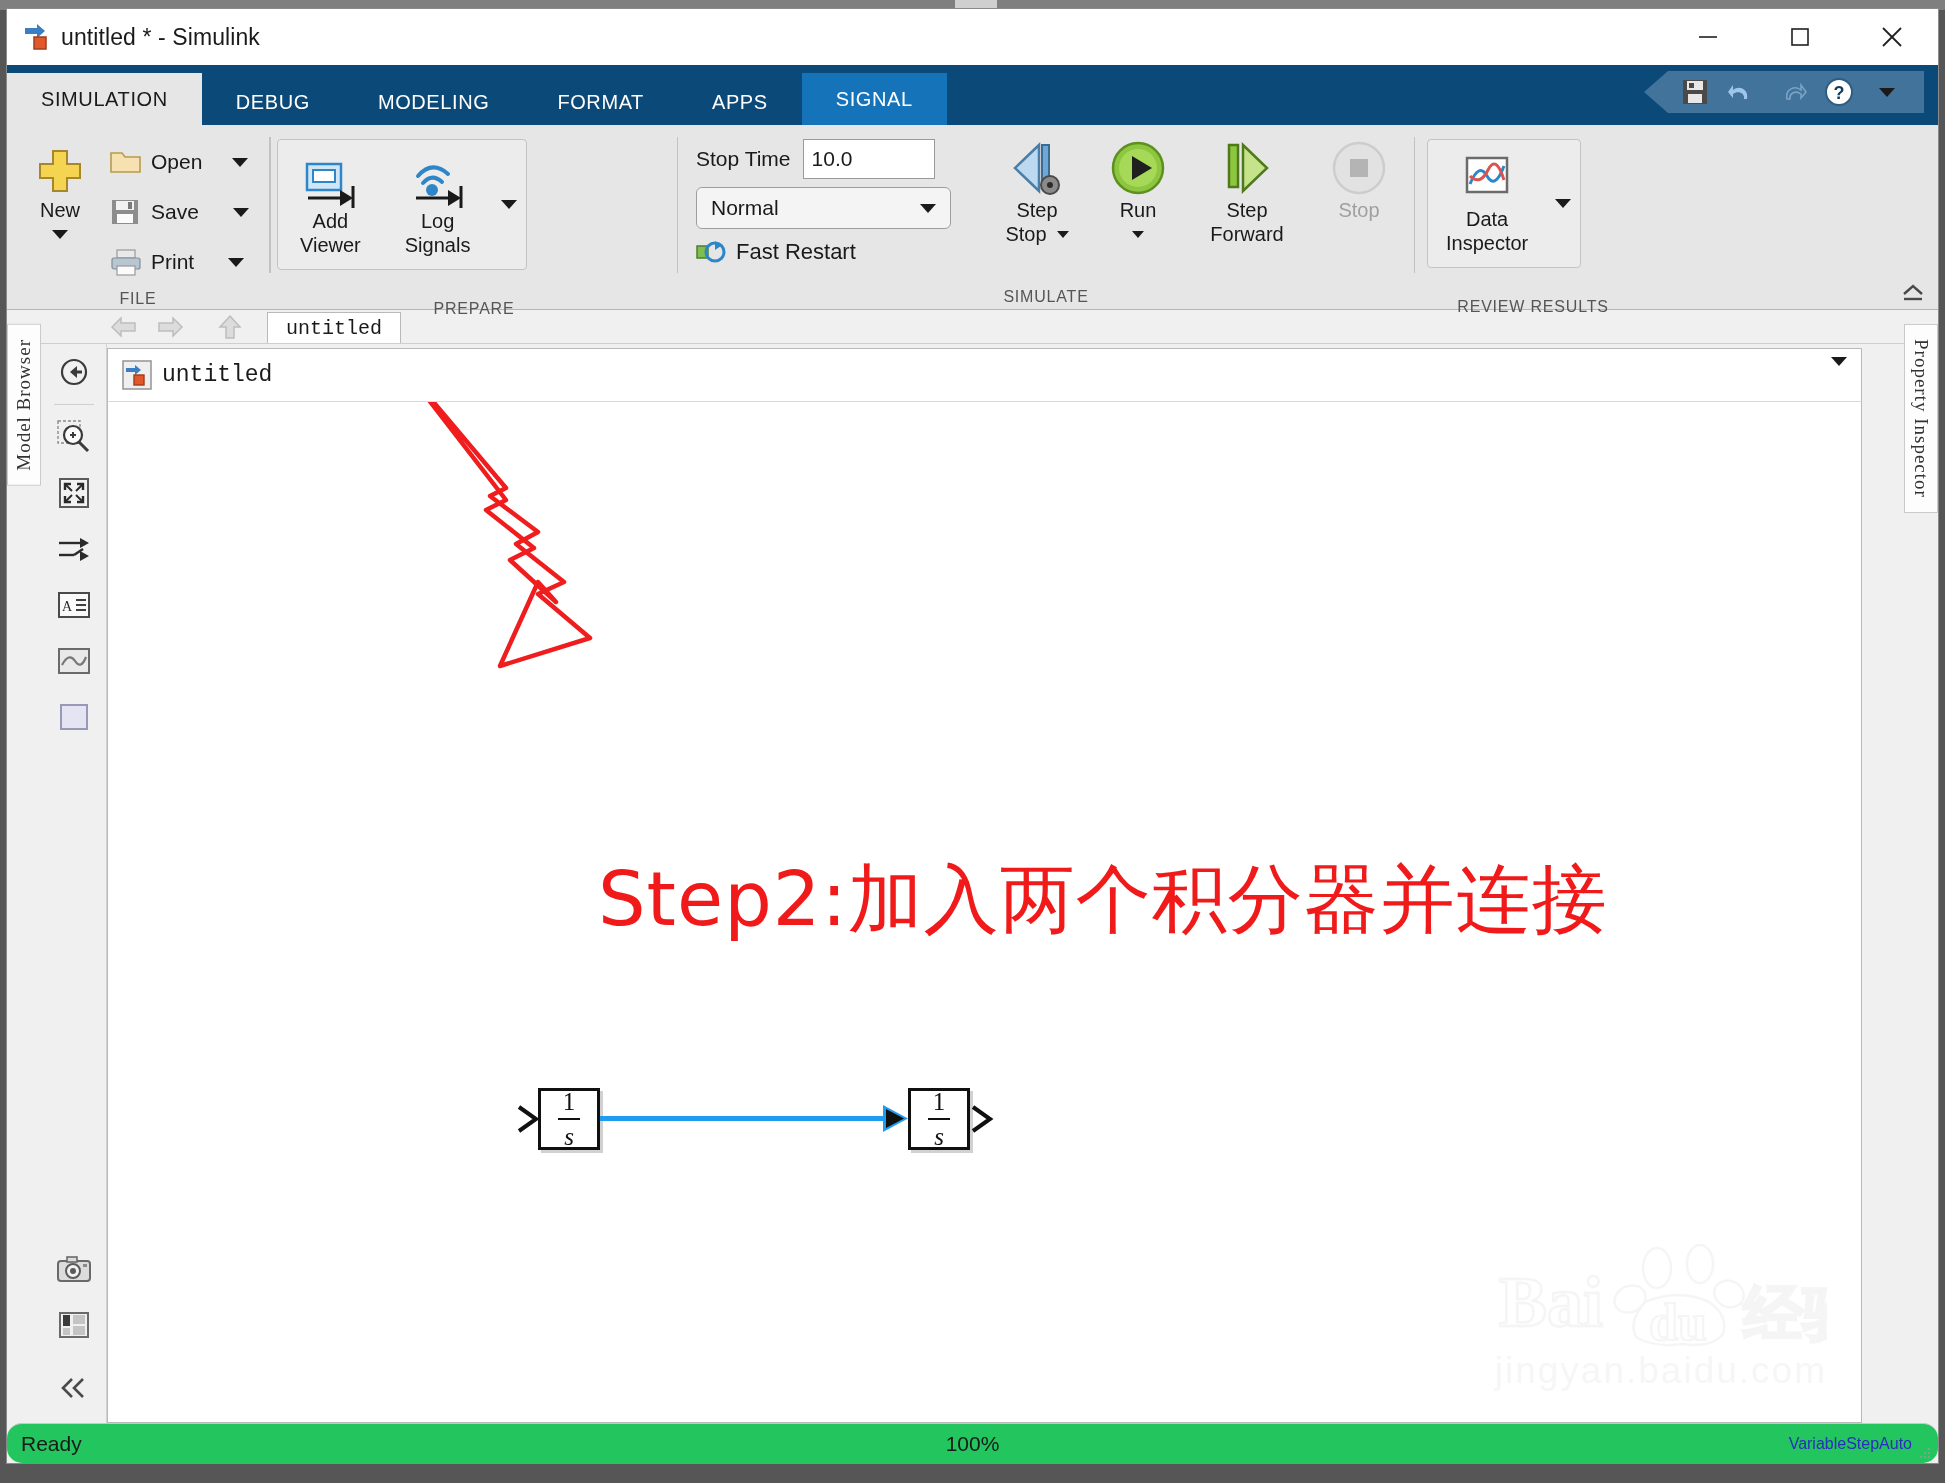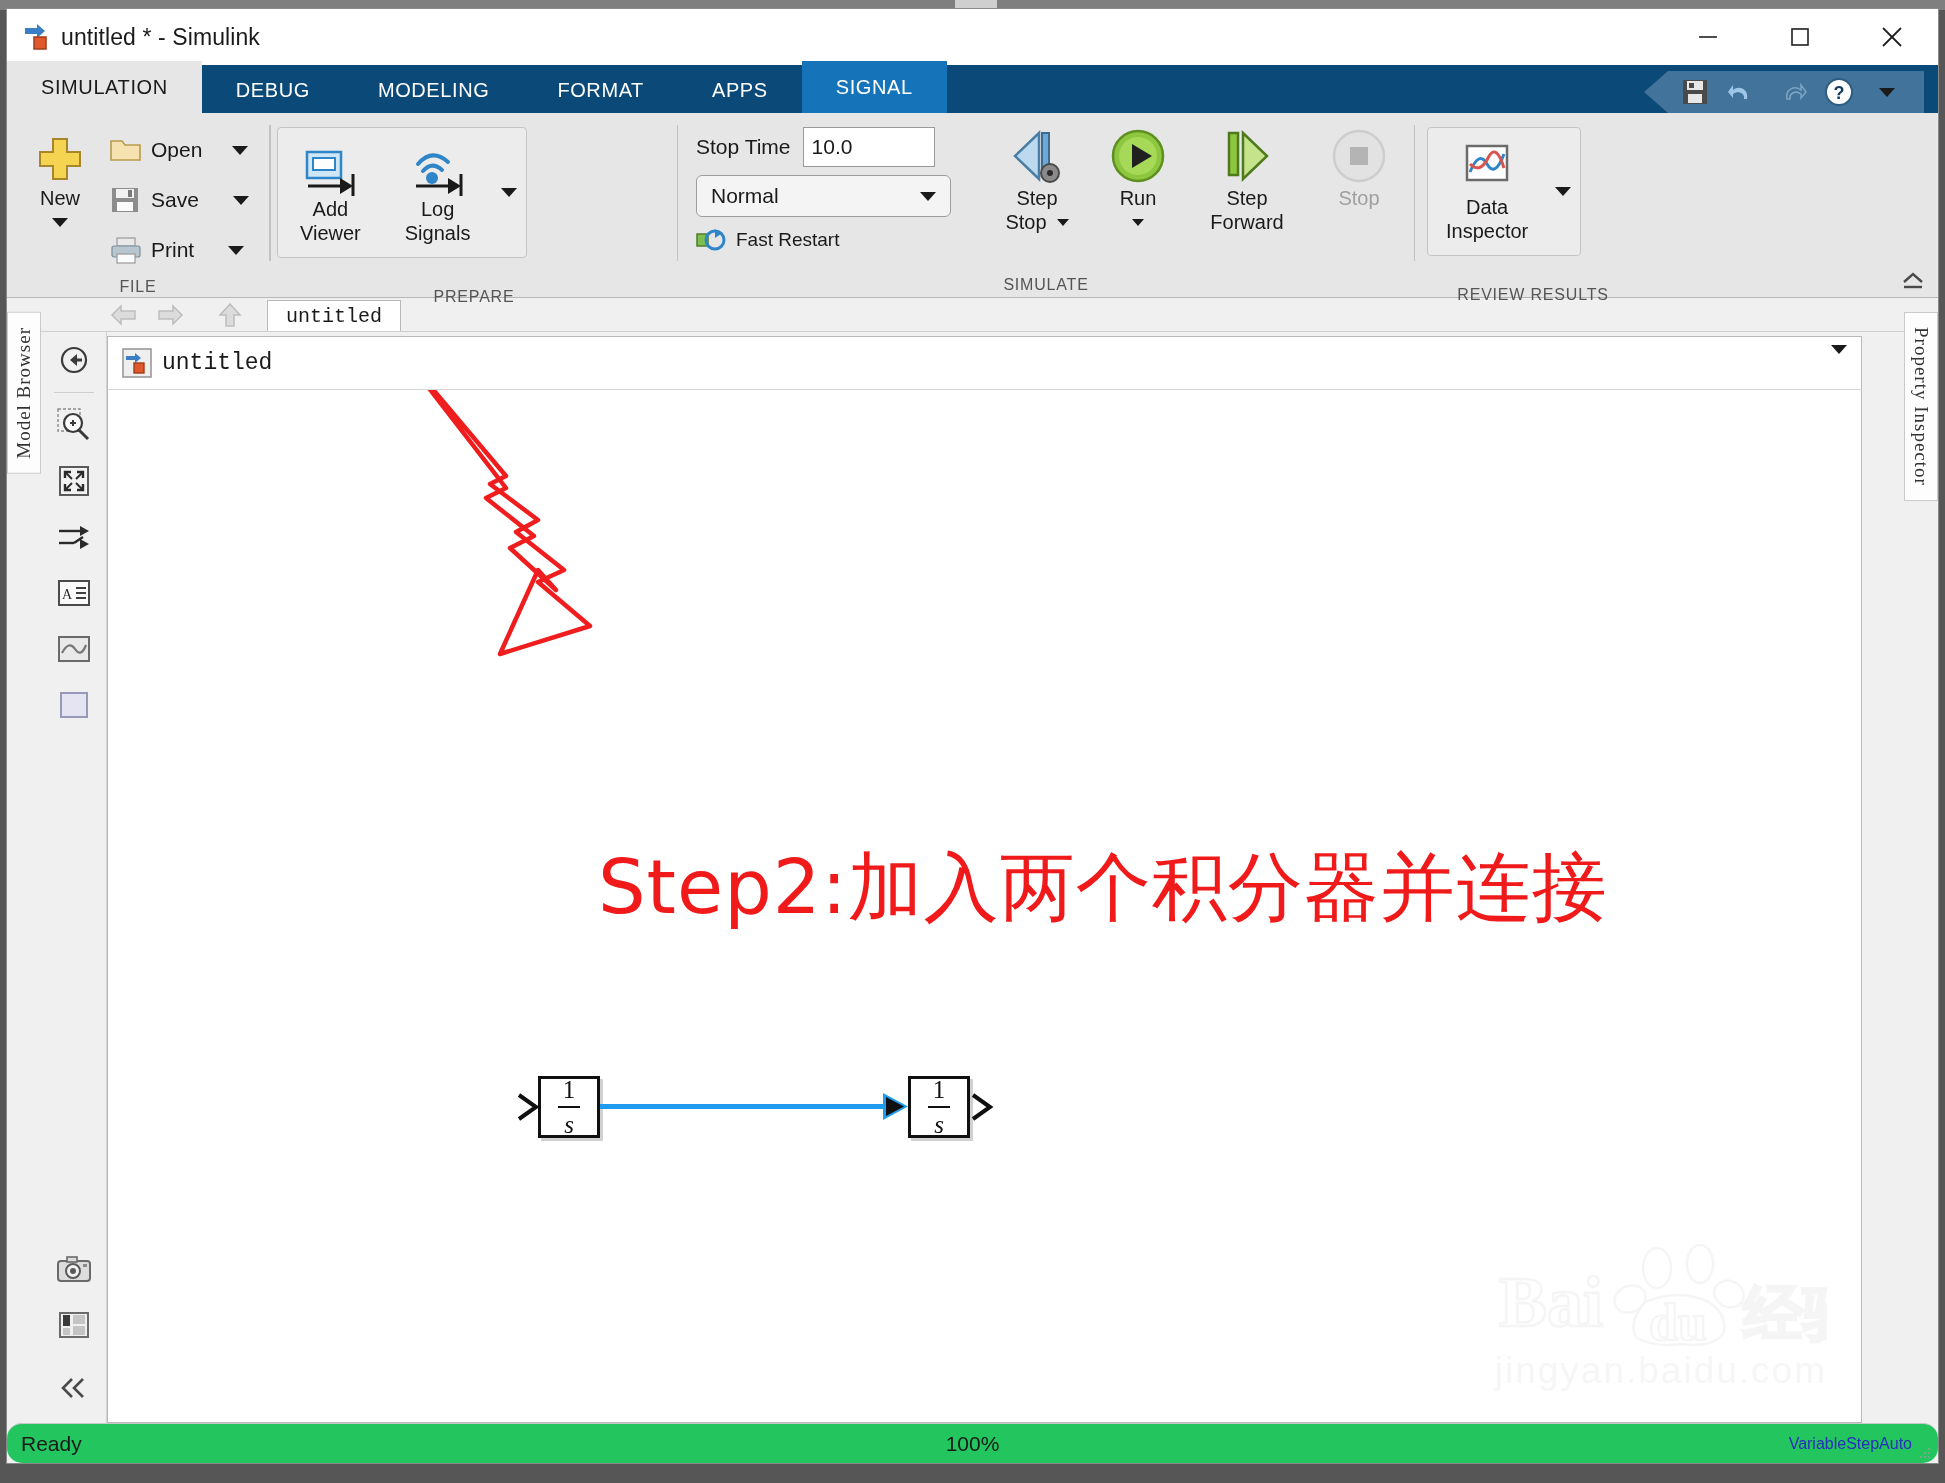--- a/index.html
+++ b/index.html
@@ -37,21 +37,21 @@
   }
   .winbtns { position: absolute; right: 0; top: 0; height: 56px; display: flex; }
   .winbtn {
     width: 92px; height: 56px; display: flex; align-items: center; justify-content: center;
     color: #202020;
   }
   .winbtn svg { display: block; }
 
   
   .tabbar {
-    height: 48px; background: #0b4a78; display: flex; align-items: flex-end;
+    height: 60px; background: #0b4a78; display: flex; align-items: flex-end;
     flex: none; position: relative;
   }
   .rtab {
     height: 46px; padding: 0 34px; display: flex; align-items: center; justify-content: center;
     color: #ffffff; font-size: 20px; letter-spacing: .6px;
   }
   .rtab.active { background: #e6e6e6; color: #1a1a1a; height: 52px; }
   .rtab.signal { background: #1573b9; color: #fff; height: 52px; }
 
   .qat {
@@ -100,21 +100,21 @@
   .stoptime-lbl { font-size: 21px; color: #1a1a1a; }
   .stoptime-input {
     width: 132px; height: 40px; background: #fff; border: 1px solid #9a9a9a;
     font-size: 21px; color: #1a1a1a; padding: 0 8px; font-family: "Liberation Sans", sans-serif;
   }
   .mode-select {
     width: 255px; height: 42px; background: #f4f4f4; border: 1px solid #9e9e9e; border-radius: 6px;
     display: flex; align-items: center; padding: 0 14px; font-size: 21px; color: #1a1a1a;
     justify-content: space-between; margin-top: 8px;
   }
-  .fastrestart { display: flex; align-items: center; gap: 10px; margin-top: 10px; font-size: 19px; color: #1a1a1a; }
+  .fastrestart { display: flex; align-items: center; gap: 10px; margin-top: 10px; font-size: 22px; color: #1a1a1a; }
 
   .ribbon-collapse { position: absolute; right: 10px; bottom: 4px; width: 30px; height: 26px; display:flex; align-items:center; justify-content:center; }
 
   
   .bodyarea { flex: 1; display: flex; min-height: 0; background: #f0f0f0; }
 
   .sidetab {
     width: 34px; background: #f0f0f0; display: flex; align-items: flex-start; justify-content: center;
     padding-top: 14px; flex: none;
   }

